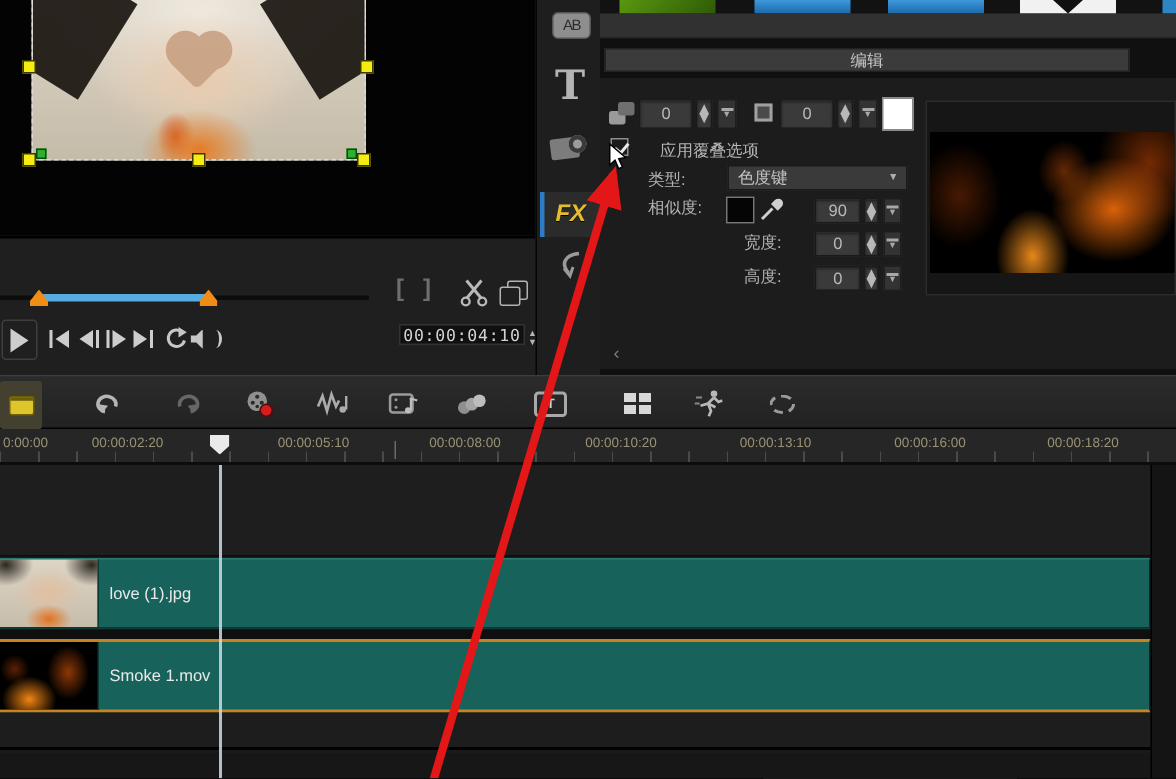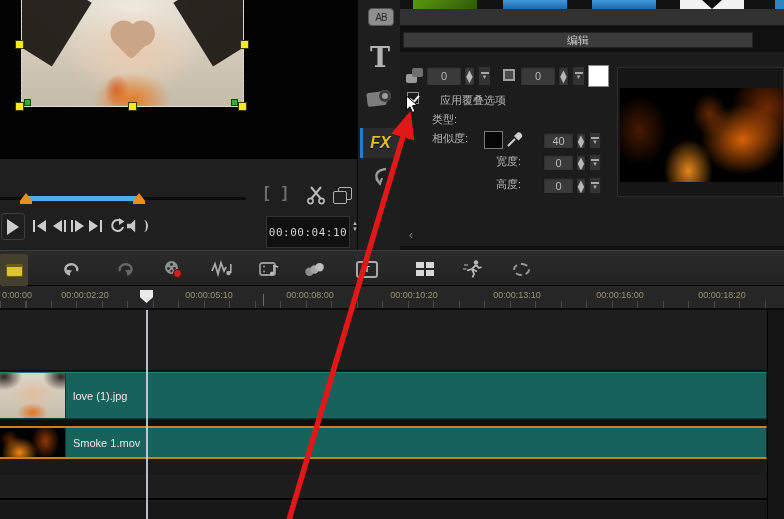--- a/index.html
+++ b/index.html
@@ -41,21 +41,21 @@
   #copy-icon:before{right:0;top:0;} #copy-icon:after{left:0;bottom:0;background:#1f1f1f;}
   #play-btn{left:1px;top:54px;width:24px;height:27px;border:1px solid #3e3e3e;border-radius:3px;display:flex;align-items:center;justify-content:center;}
   .tri-r{width:0;height:0;border-top:6px solid transparent;border-bottom:6px solid transparent;border-left:9px solid #cdcdcd;}
   .tri-l{width:0;height:0;border-top:6px solid transparent;border-bottom:6px solid transparent;border-right:9px solid #cdcdcd;}
   #play-btn .tri-r{border-top-width:8px;border-bottom-width:8px;border-left-width:12px;}
   .pb{top:60px;height:14px;display:flex;align-items:center;gap:2px;}
   .pb .bar{width:2px;height:12px;background:#cdcdcd;}
   #speaker-body{width:12px;height:13px;background:#c6c6c6;
     clip-path:polygon(0 32%,32% 32%,68% 0,68% 100%,32% 68%,0 68%);}
   #speaker-wave{width:8px;height:12px;border-right:2px solid #c6c6c6;border-radius:50%;margin-left:-1px;}
-  #timecode-box{left:266px;top:57px;width:84px;height:32px;background:#101010;border:1px solid #333;
+  #timecode-box{left:266px;top:57px;width:84px;height:14px;background:#101010;border:1px solid #333;
     font-family:"DejaVu Sans Mono",monospace;font-size:11px;color:#d2d2d2;letter-spacing:.5px;
     display:flex;align-items:center;justify-content:center;}
   .spin{display:flex;flex-direction:column;align-items:center;justify-content:center;line-height:6px;font-size:6px;color:#b5b5b5;}
   .spin:before{content:"▲";} .spin:after{content:"▼";}
   #tc-spin{left:352px;top:57px;height:19px;}
 
   
   #libstrip{left:357px;top:0;width:43px;height:250px;background:#1e1e1e;border-left:1px solid #060606;}
   #ab-badge{left:10px;top:8px;width:26px;height:18px;background:#8e8e8e;border-radius:4px;border:1px solid #555;
     font-size:10px;font-weight:normal;color:#2d2d2d;display:flex;align-items:center;justify-content:center;letter-spacing:-1px;}
@@ -156,21 +156,21 @@
   #ruler-marker{left:140px;top:4px;width:13px;height:13px;background:#eaeaea;
     clip-path:polygon(0 0,100% 0,100% 55%,50% 100%,0 55%);}
   #ruler-tick-mid{left:263px;top:8px;width:1px;height:12px;background:#6a6a6a;}
 
   
   #tracks{left:0;top:310px;width:784px;height:209px;background:#1a1a1a;}
   #row-empty{left:0;top:0;width:767px;height:61px;background:#1e1e1e;border-bottom:1px solid #0d0d0d;}
   .clip{left:0;width:767px;background:#17635c;border-right:1px solid #052a27;}
   #clip-1{top:62px;height:47px;border-top:1px solid #2a7a72;border-bottom:1px solid #0a3833;}
   #gap-1{left:0;top:110px;width:767px;height:6px;background:#0f0f0f;}
-  #clip-2{top:116px;height:33px;border-top:2px solid #c8821f;border-bottom:2px solid #c8821f;}
+  #clip-2{top:116px;height:49px;border-top:2px solid #c8821f;border-bottom:2px solid #c8821f;}
   .clip-thumb{left:0;top:0;width:66px;height:100%;border-right:1px solid #0a3a35;}
   #thumb-love{background:
       radial-gradient(22px 14px at 50% 88%, rgba(228,110,25,.95), rgba(228,110,25,0) 70%),
       radial-gradient(30px 22px at 50% 48%, #e2bfa0, rgba(226,191,160,0) 75%),
       radial-gradient(26px 20px at 6% 8%, rgba(25,20,16,.9), rgba(25,20,16,0) 70%),
       radial-gradient(26px 20px at 94% 8%, rgba(25,20,16,.9), rgba(25,20,16,0) 70%),
       linear-gradient(180deg,#ddd5c6,#c7bdab);}
   #thumb-smoke{background:
       radial-gradient(26px 22px at 30% 85%, rgba(255,140,20,.95), rgba(255,140,20,0) 70%),
       radial-gradient(20px 26px at 70% 45%, rgba(200,80,8,.7), rgba(200,80,8,0) 70%),
@@ -285,28 +285,29 @@
     <div class="abs" id="border-icon"></div>
     <div class="abs pinput" id="border-input">0</div>
     <div class="abs spin pinput" id="border-spin"></div>
     <div class="abs popup" id="border-popup"></div>
     <div class="abs" id="border-swatch"></div>
 
     <div class="abs" id="overlay-check"></div>
     <div class="abs plabel" id="overlay-label">应用覆叠选项</div>
 
     <div class="abs plabel" id="type-label">类型:</div>
+    <div class="abs" id="type-dd">色度键</div>
 
     <div class="abs plabel" id="sim-label">相似度:</div>
     <div class="abs" id="key-swatch"></div>
     <svg class="abs" style="left:105px;top:129px;" width="18" height="19" viewBox="0 0 18 19">
       <path d="M3 17 L10 10" stroke="#cfcfcf" stroke-width="2" fill="none"></path>
       <path d="M9 7 l4.5 4.5 2.6-2.6 a1.9 1.9 0 0 0 -4.5-4.5 z" fill="#cfcfcf"></path>
     </svg>
-    <div class="abs pinput" id="sim-input">40</div>
+    <div class="abs pinput" id="sim-input">90</div>
     <div class="abs spin pinput" id="sim-spin"></div>
     <div class="abs popup" id="sim-popup"></div>
 
     <div class="abs plabel" id="width-label">宽度:</div>
     <div class="abs pinput" id="width-input">0</div>
     <div class="abs spin pinput" id="width-spin"></div>
     <div class="abs popup" id="width-popup"></div>
 
     <div class="abs plabel" id="height-label">高度:</div>
     <div class="abs pinput" id="height-input">0</div>

